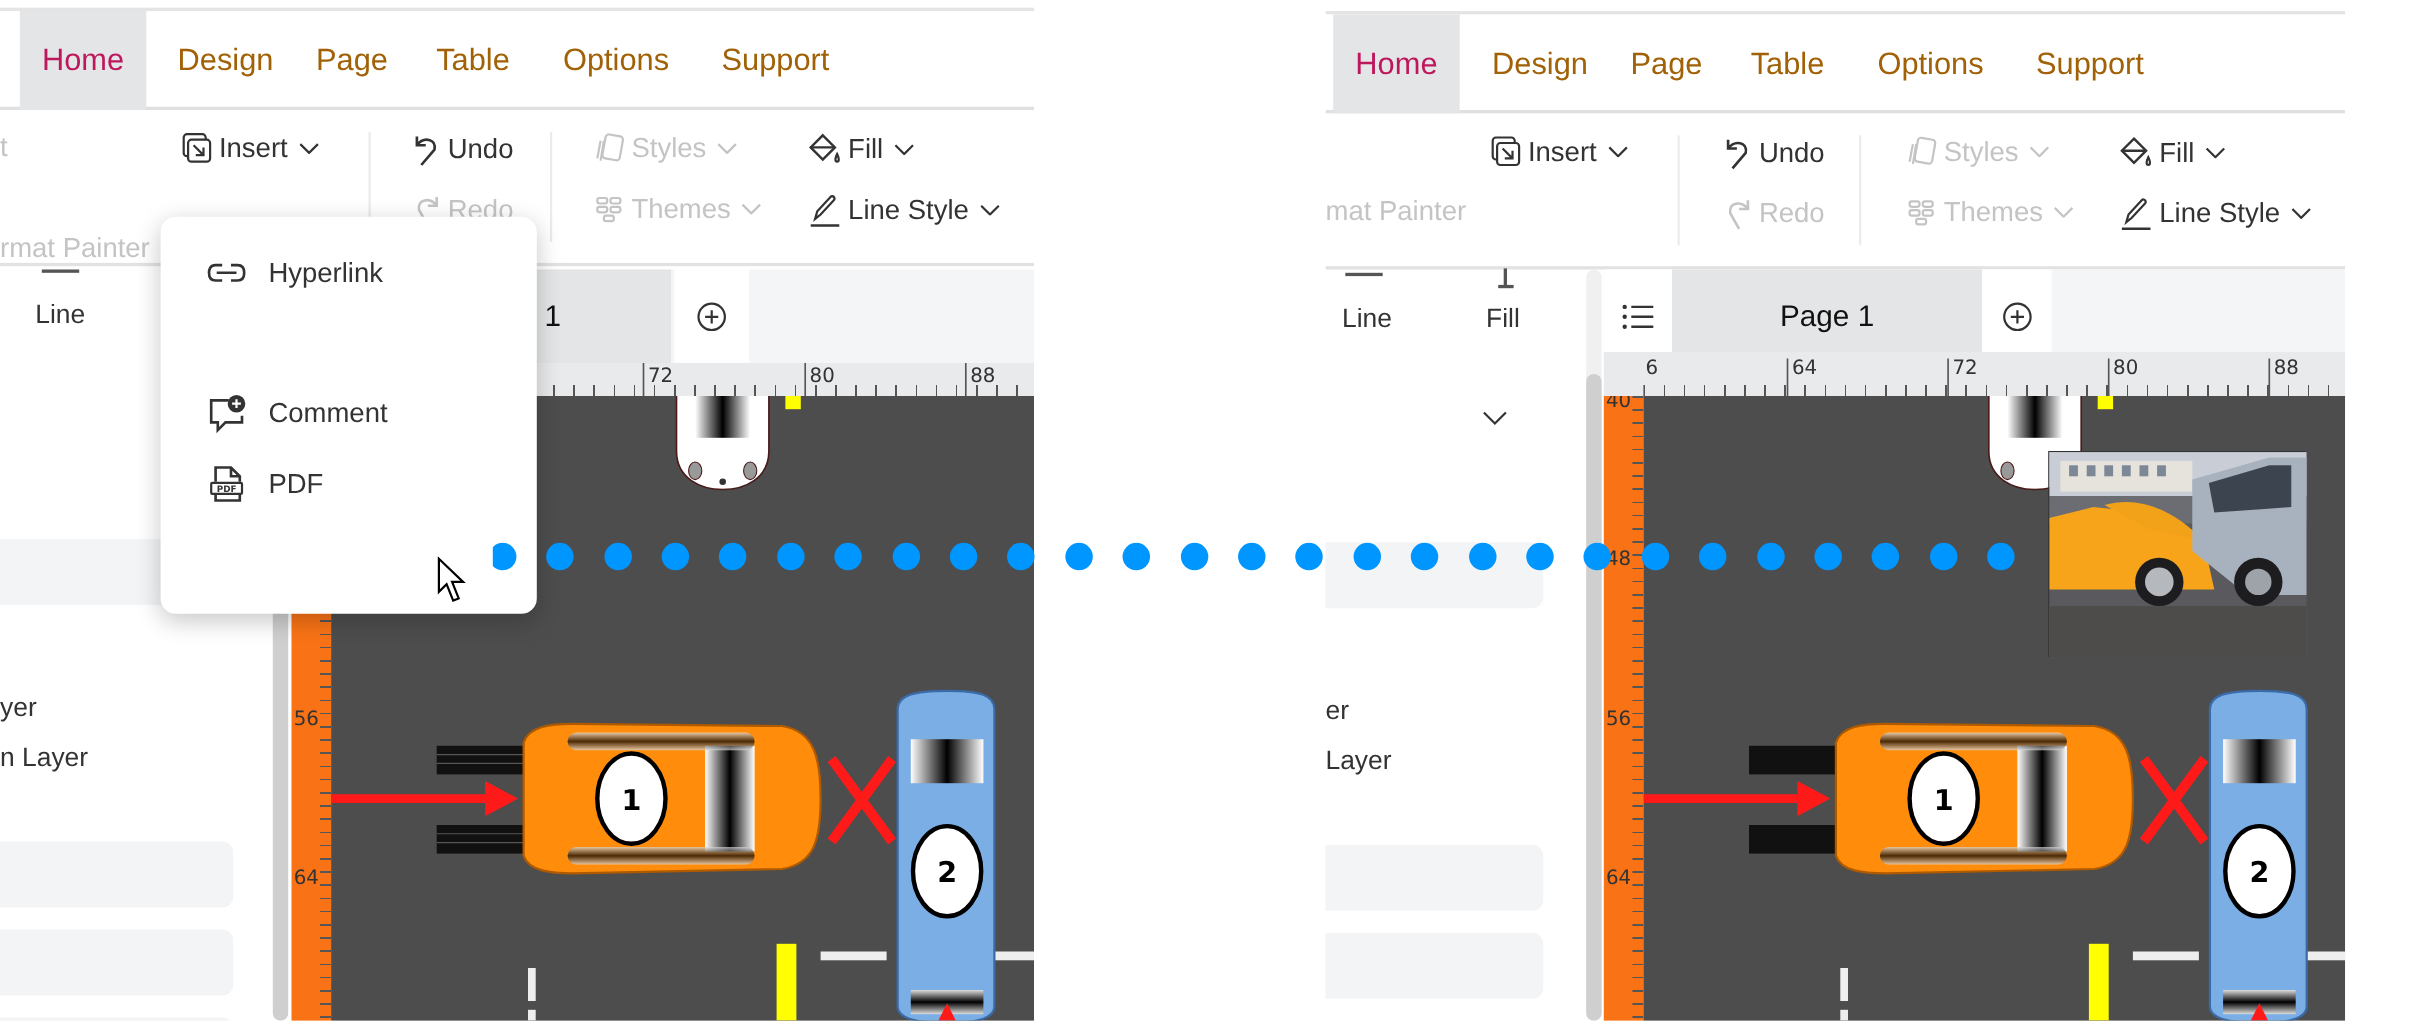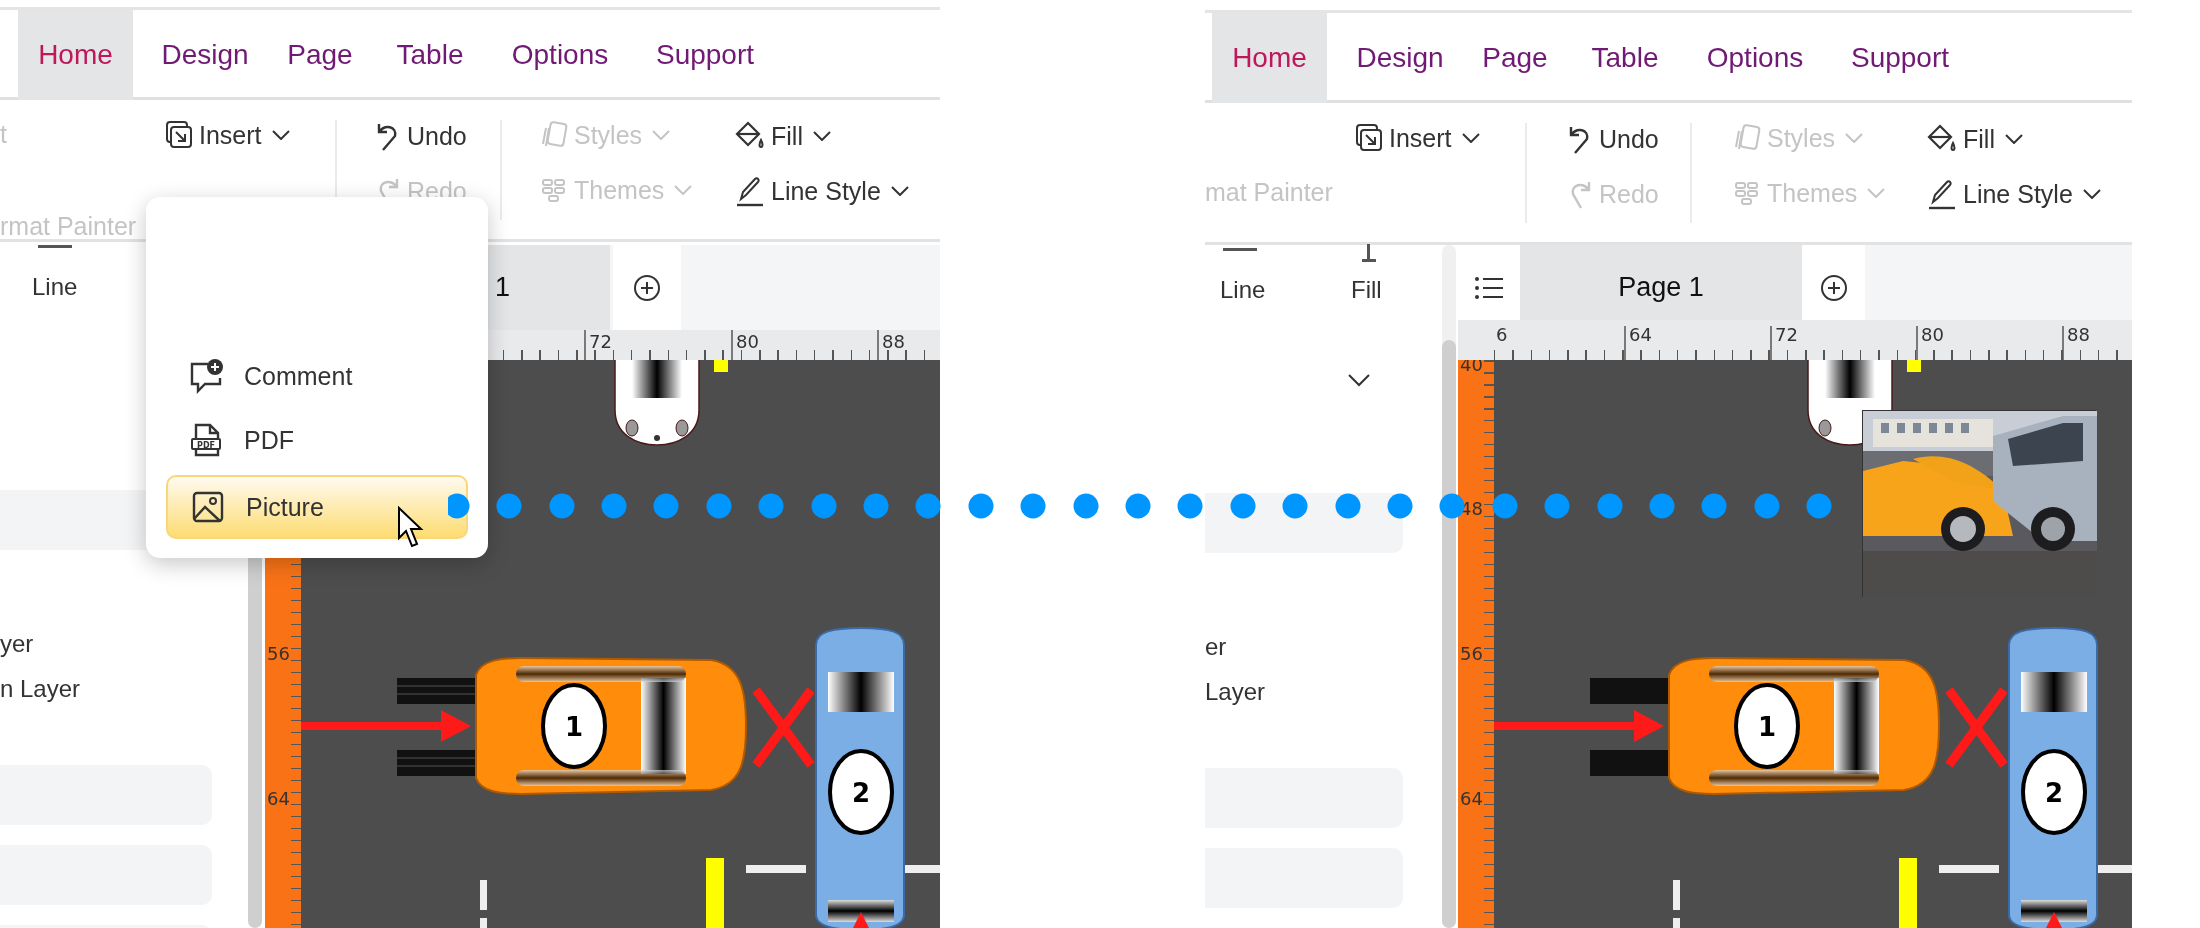--- a/index.html
+++ b/index.html
@@ -3,21 +3,21 @@
 <meta charset="utf-8">
 <style>
   * { box-sizing: border-box; margin: 0; padding: 0; }
   html, body { width: 2200px; height: 928px; overflow: hidden; background: #ffffff; font-family: "Liberation Sans", "DejaVu Sans", sans-serif; }
   .panel { position: absolute; top: 0; height: 928px; overflow: hidden; background: #fff; }
   #panel-left { left: 0; width: 940px; }
   #panel-right { left: 1205px; width: 927px; }
 
   .topline { position: absolute; left: 0; right: 0; top: 7px; height: 3px; background: #e4e4e4; }
   .tabbar { position: absolute; left: 0; right: 0; top: 10px; height: 90px; border-bottom: 3px solid #e0e0e0; }
-  .tab { position: absolute; top: 0; height: 90px; display: flex; align-items: center; justify-content: center; font-size: 28px; color: #701a75; }
+  .tab { position: absolute; top: 0; height: 90px; display: flex; align-items: center; justify-content: center; font-size: 28px; color: #a16207; }
   .tab.active { background: #e4e5e7; color: #be185d; }
 
   .ribbon { position: absolute; left: 0; right: 0; top: 100px; height: 142px; border-bottom: 3px solid #e2e2e2; }
   .rbtn { position: absolute; display: flex; align-items: center; font-size: 25px; color: #333; white-space: nowrap; }
   .rbtn.disabled { color: #c4c4c4; }
   .rbtn svg { margin-right: 6px; }
   .chev { margin-left: 10px; }
   .vsep { position: absolute; top: 20px; width: 2px; height: 100px; background: #ebebeb; }
 
   .sidebar { position: absolute; left: 0; top: 245px; bottom: 0; background: #fff; }
@@ -242,49 +242,47 @@
         <rect x="527" y="312" width="66" height="40" fill="url(#gradBW)"></rect>
         <rect x="527" y="540" width="66" height="22" fill="url(#gradBWv)"></rect>
         <ellipse cx="560" cy="432" rx="31" ry="41" fill="#fff" stroke="#000" stroke-width="4"></ellipse>
       </g>
       <text x="560" y="442" text-anchor="middle" font-size="26" font-weight="bold" font-family="DejaVu Sans, sans-serif" fill="#000">2</text>
       <path d="M552 568 L560 552 L568 568 Z" fill="#ff1a1a"></path>
     </svg>
   </div>
 
   <div class="dropdown">
+    <div class="ddi" style="top:20px;">
+      <span class="ic">
+          <svg width="36" height="20" viewBox="0 0 36 20">
+            <path d="M14 3 L8 3 C3 3 2 7 2 10 C2 13 3 17 8 17 L14 17 M22 3 L28 3 C33 3 34 7 34 10 C34 13 33 17 28 17 L22 17 M9 10 L27 10" stroke="#333" stroke-width="2.4" fill="none"></path>
+          </svg>
+        </span>
+      <span>Hyperlink</span>
+    </div>
     <div class="ddi" style="top:148px;">
       <span class="ic">
           <svg width="36" height="36" viewBox="0 0 36 36">
             <path d="M20 6 L4 6 L4 26 L10 26 L10 33 L17 26 L32 26 L32 20" stroke="#333" stroke-width="2.4" fill="none"></path>
             <circle cx="27" cy="9" r="8" fill="#333"></circle>
             <path d="M27 5 L27 13 M23 9 L31 9" stroke="#fff" stroke-width="2"></path>
           </svg>
         </span>
       <span>Comment</span>
     </div>
     <div class="ddi" style="top:212px;">
       <span class="ic">
           <svg width="32" height="36" viewBox="0 0 32 36">
             <path d="M6 16 L6 3 L20 3 L28 11 L28 16 M20 3 L20 11 L28 11 M6 28 L6 33 L28 33 L28 28" stroke="#333" stroke-width="2.4" fill="none"></path>
             <rect x="2" y="17" width="28" height="10" rx="1" fill="none" stroke="#333" stroke-width="2"></rect>
             <text x="16" y="25.5" text-anchor="middle" font-size="8" font-weight="bold" fill="#333" font-family="DejaVu Sans, sans-serif">PDF</text>
           </svg>
         </span>
       <span>PDF</span>
-    </div>
-    <div class="ddi hover" style="top:278px;left:20px;width:302px;height:64px;">
-      <span class="ic">
-          <svg width="32" height="32" viewBox="0 0 32 32">
-            <rect x="2" y="2" width="28" height="28" rx="3" fill="none" stroke="#333" stroke-width="2.4"></rect>
-            <circle cx="21" cy="10" r="3" fill="none" stroke="#333" stroke-width="2"></circle>
-            <path d="M2 28 L13 16 L28 30" stroke="#333" stroke-width="2.4" fill="none"></path>
-          </svg>
-        </span>
-      <span>Picture</span>
     </div>
   </div>
 
   <svg class="cursor" style="left:397px;top:506px;" width="30" height="46" viewBox="0 0 30 46">
     <path d="M2 2 L2 32 L9 25 L15 40 L20 38 L14 23 L24 23 Z" fill="#fff" stroke="#000" stroke-width="2"></path>
   </svg>
 </div>
 
 <div class="panel" id="panel-right">
   <div class="topline" style="top:10px;"></div>

